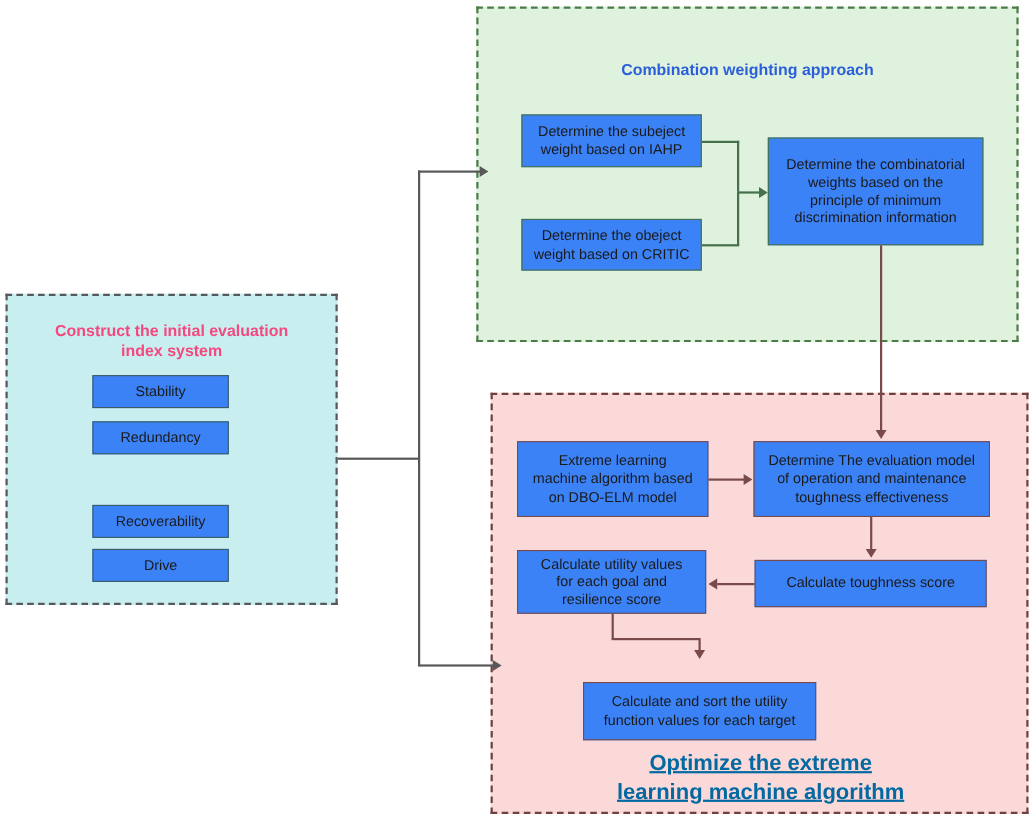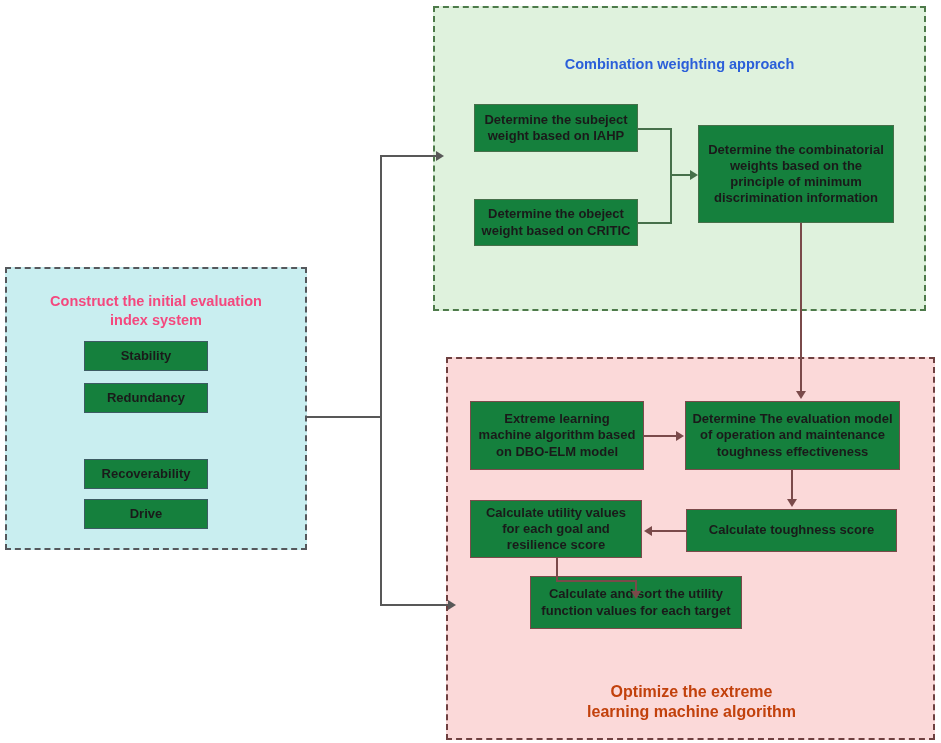--- a/index.html
+++ b/index.html
@@ -71,34 +71,35 @@
     left: 440px;
     top: 46px;
     width: 479px;
     font-size: 14.5px;
     color: #2b5fd9;
   }
   .caption-pink {
     left: 455px;
     top: 673px;
     width: 473px;
-    font-size: 16px;
-    color: #c2410c;
+    font-size: 20px;
+    color: #0369a1;
+    text-decoration: underline;
   }
 
   
   .node {
     position: absolute;
     box-sizing: border-box;
-    background: #15803d;
+    background: #3b82f6;
     display: flex;
     align-items: center;
     justify-content: center;
     text-align: center;
-    font-weight: bold;
+    font-weight: normal;
     color: #1a1a1a;
     line-height: 1.25;
     white-space: pre-line;
     padding: 2px 5px;
     border-width: 1.6px;
     border-style: solid;
   }
   .node-blue   { border-color: #3c5b63; font-size: 13px; }
   .node-green  { border-color: #46704a; font-size: 13px; }
   .node-pink   { border-color: #7a4a4a; font-size: 13px; }
@@ -113,21 +114,21 @@
   
   .n-iahp   { left: 474px; top: 104px; width: 164px; height: 48px; }
   .n-critic { left: 474px; top: 199px; width: 164px; height: 47px; }
   .n-comb   { left: 698px; top: 125px; width: 196px; height: 98px; }
 
   
   .n-elm      { left: 470px; top: 401px; width: 174px; height: 69px; }
   .n-evalmod  { left: 685px; top: 401px; width: 215px; height: 69px; }
   .n-toughsc  { left: 686px; top: 509px; width: 211px; height: 43px; }
   .n-utility  { left: 470px; top: 500px; width: 172px; height: 58px; }
-  .n-sortutil { left: 530px; top: 576px; width: 212px; height: 53px; }
+  .n-sortutil { left: 530px; top: 620px; width: 212px; height: 53px; }
 
   
   .conn { position: absolute; background: #585858; }
   .conn-green  { background: #46704a; }
   .conn-pink   { background: #7a4a4a; }
   .h { height: 1.6px; }
   .v { width: 1.6px; }
 
   .arrow {
     position: absolute;

